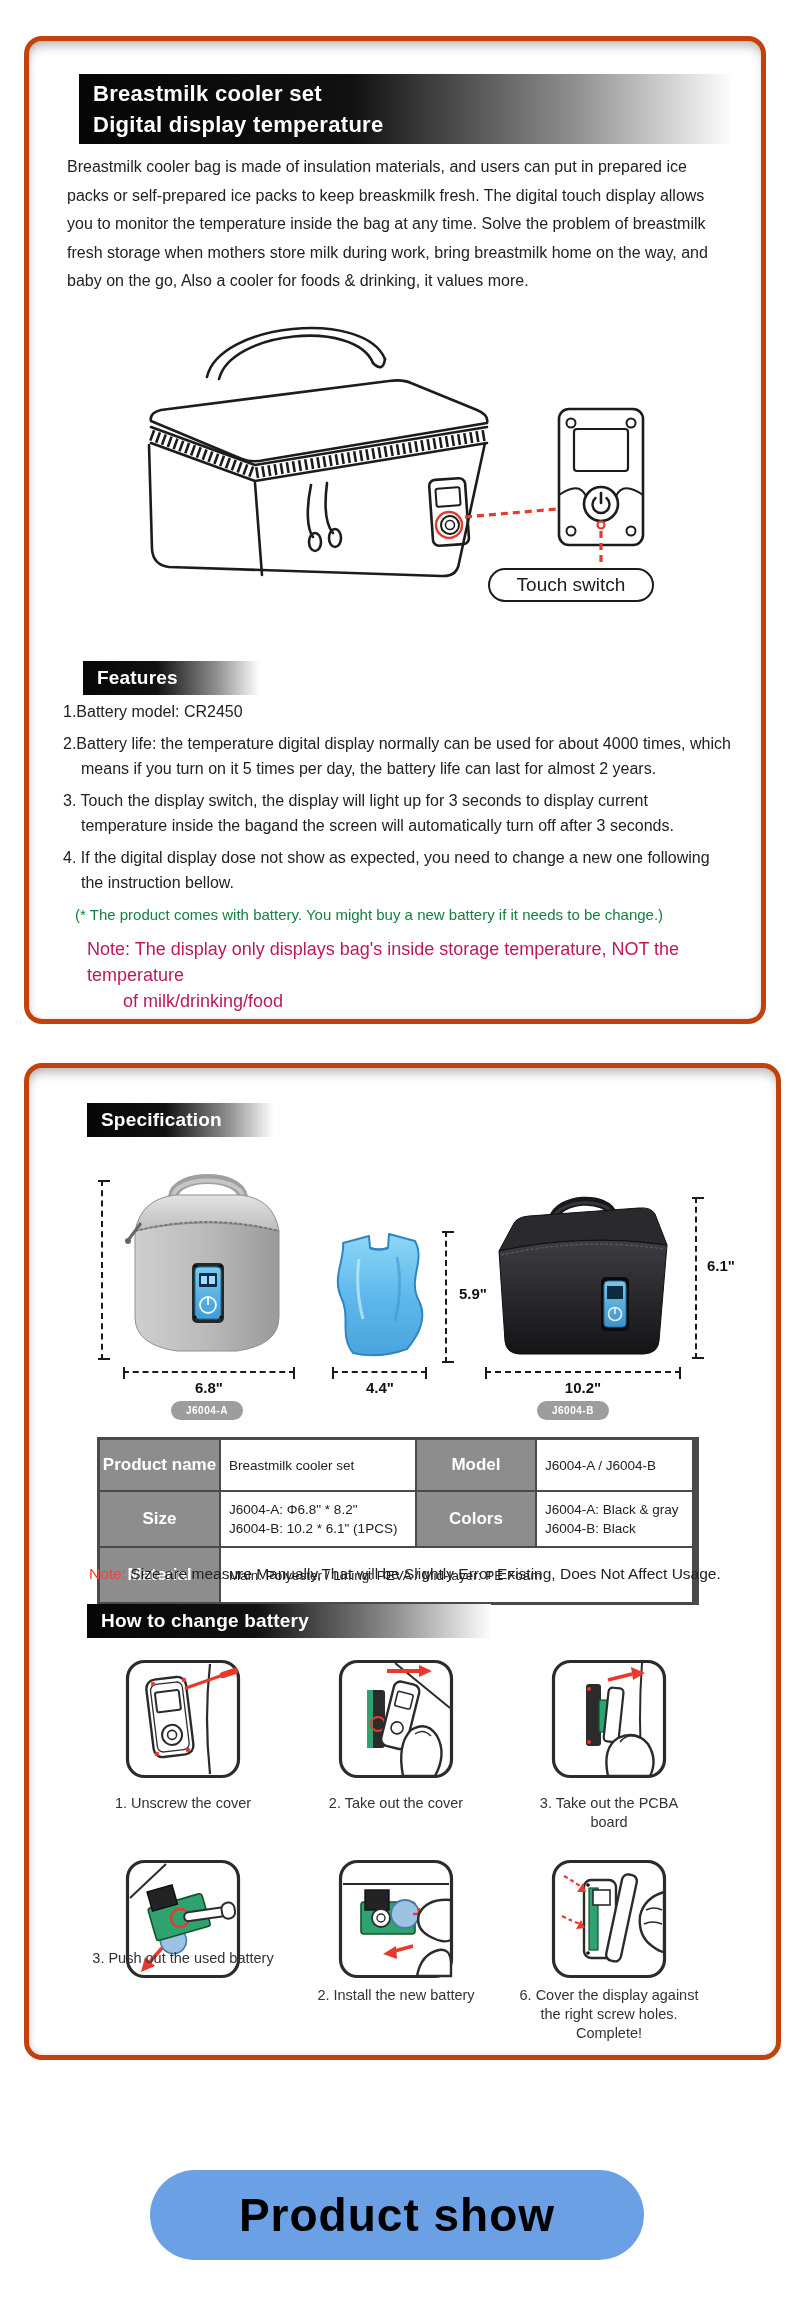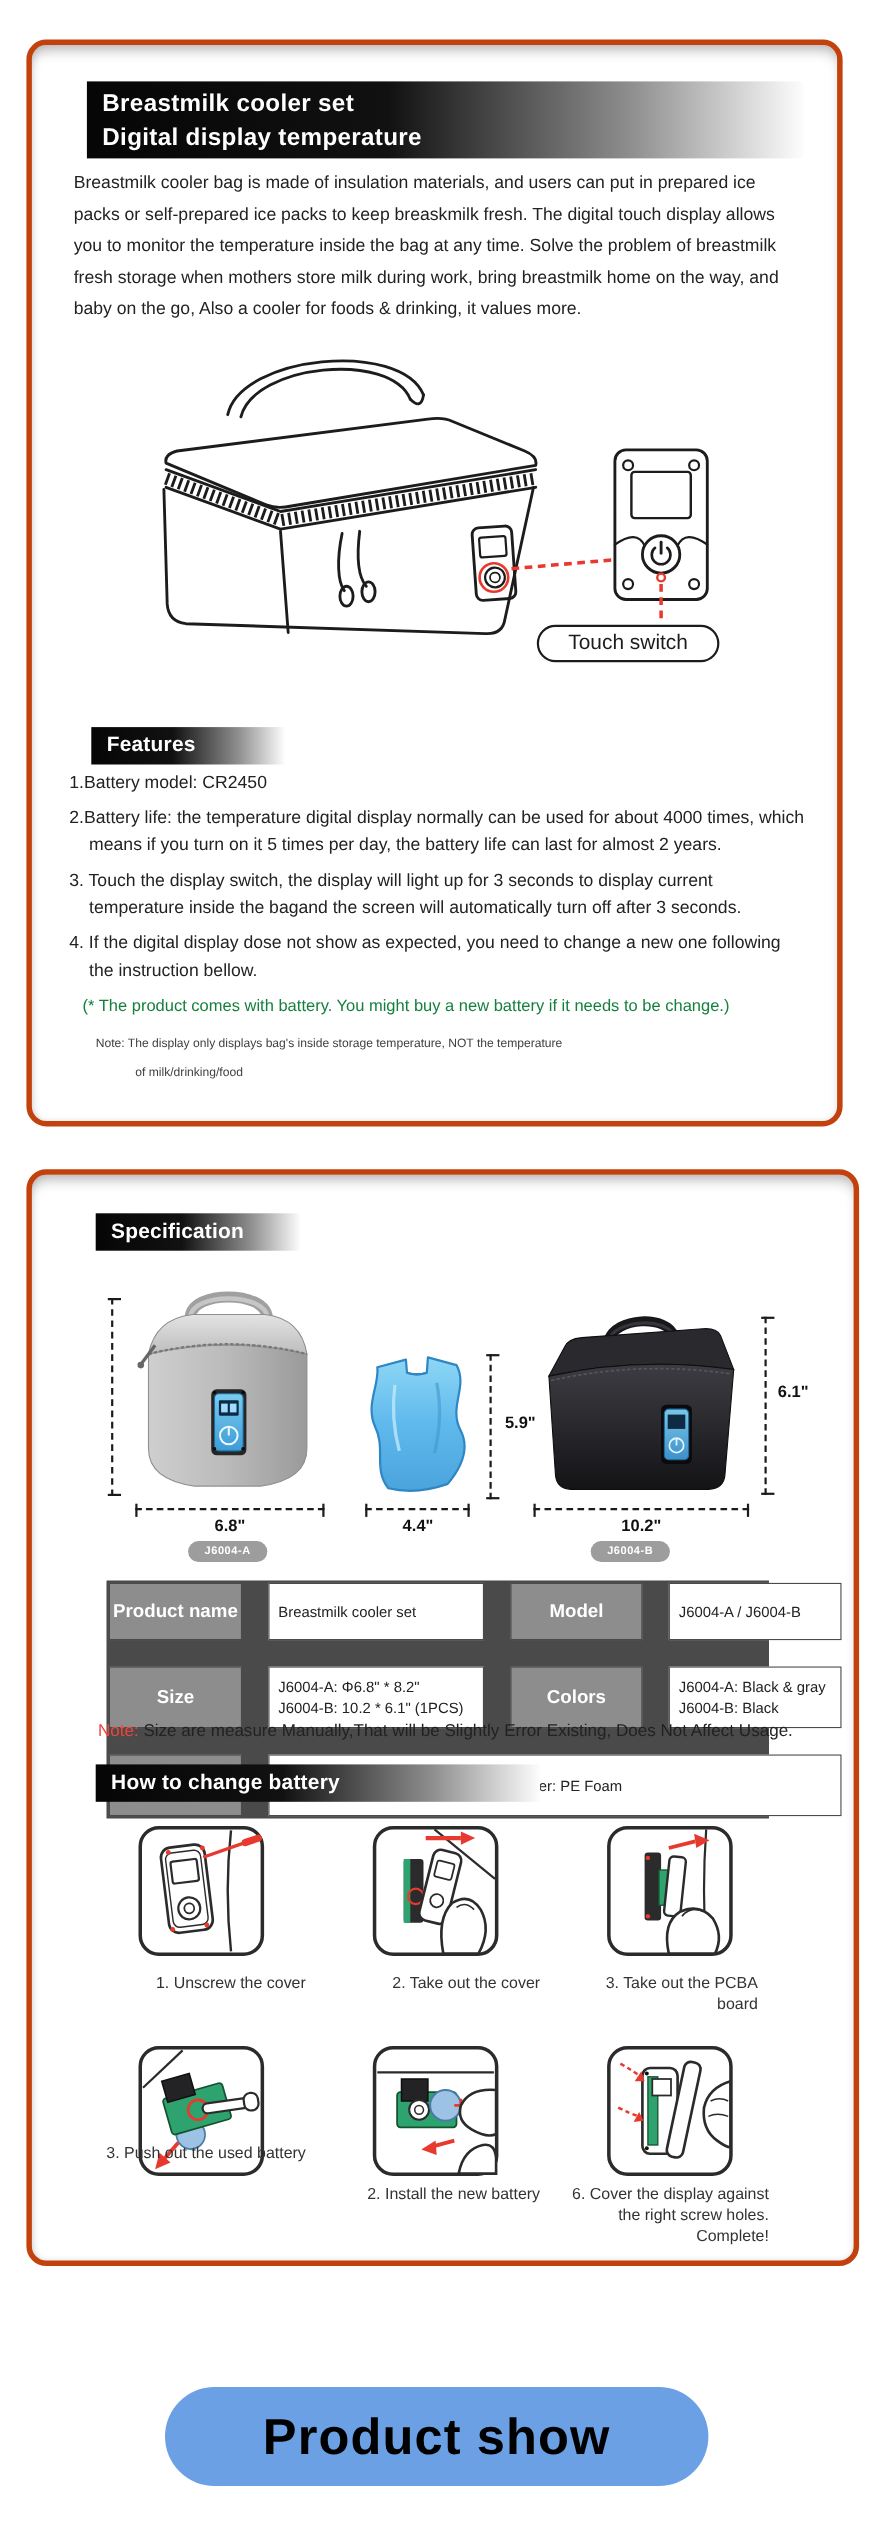--- a/index.html
+++ b/index.html
@@ -17,50 +17,50 @@
   .sub-bar{height:34px;font-size:19px;letter-spacing:.2px;}
 
   .intro{position:absolute;left:38px;top:112px;width:652px;font-size:16px;line-height:28.5px;color:#222;}
 
   .touch-pill{position:absolute;left:459px;top:527px;width:162px;height:30px;border:2.5px solid #1c1c1c;border-radius:17px;
         display:flex;align-items:center;justify-content:center;font-size:19px;color:#1c1c1c;background:#fff;}
 
   .features-list{position:absolute;left:34px;top:658px;width:668px;font-size:16px;line-height:25px;color:#222;}
   .feat-item{margin-bottom:7px;padding-left:18px;text-indent:-18px;}
   .battery-note{margin-top:4px;margin-left:12px;font-size:15px;color:#15803d;}
-  .red-note{margin-top:9px;margin-left:24px;color:#404040;font-size:11px;line-height:26px;}
+  .red-note{margin-top:9px;margin-left:24px;color:#be185d;font-size:18px;line-height:26px;}
   .red-note .ln2{padding-left:36px;}
 
   
   .spec-figure{position:absolute;left:0;top:97px;width:742px;height:268px;}
   .dimh{position:absolute;height:0;border-top:2px dashed #1b1b1b;}
   .dimh::before,.dimh::after{content:"";position:absolute;top:-6px;width:2px;height:12px;background:#1b1b1b;}
   .dimh::before{left:0;}.dimh::after{right:0;}
   .dimv{position:absolute;width:0;border-left:2px dashed #1b1b1b;}
   .dimv::before,.dimv::after{content:"";position:absolute;left:-5px;height:2px;width:12px;background:#1b1b1b;}
   .dimv::before{top:0;}.dimv::after{bottom:0;}
   .dimlabel{position:absolute;font-weight:bold;font-size:15px;color:#111;width:60px;text-align:center;}
   .model-badge{position:absolute;background:#9d9d9d;color:#fff;font-weight:bold;font-size:10px;letter-spacing:.5px;
         border-radius:14px;padding:4px 15px;}
 
   
   .spec-table{position:absolute;left:68px;top:369px;width:598px;display:grid;
         grid-template-columns:121px 196px 120px 157px;grid-template-rows:52px 56px 56px;
-        border:2px solid #4a4a4a;background:#4a4a4a;grid-gap:0;gap:24px;}
+        border:2px solid #4a4a4a;background:#4a4a4a;grid-gap:0;}
   .spec-table>div{background:#fff;border:1px solid #4a4a4a;box-sizing:border-box;}
   .th{background:#8d8d8d !important;color:#fff;font-weight:bold;font-size:17px;display:flex;align-items:center;justify-content:center;}
   .td{font-size:13.5px;color:#222;display:flex;flex-direction:column;justify-content:center;padding:3px 8px;line-height:19px;}
   .td-span{grid-column:2/5;}
 
   .note2{position:absolute;left:60px;top:497px;font-size:15.5px;color:#222;}
   .note2 .pfx{color:#F0453A;}
 
   
   .step-frame{position:absolute;width:118px;height:122px;}
-  .step-caption{position:absolute;font-size:14.5px;line-height:19px;text-align:right;color:#333;}
+  .step-caption{position:absolute;font-size:14.5px;line-height:19px;text-align:center;color:#333;}
 
   .product-show{position:absolute;left:150px;top:2170px;width:494px;height:90px;border-radius:46px;background:#6CA0E4;
         color:#000000;font-weight:bold;font-size:46px;letter-spacing:1px;display:flex;align-items:center;justify-content:center;
         border:none;cursor:pointer;font-family:"Liberation Sans",sans-serif;}
 </style>
 </head>
 <body>
 
 <div class="card" id="card1">
 

